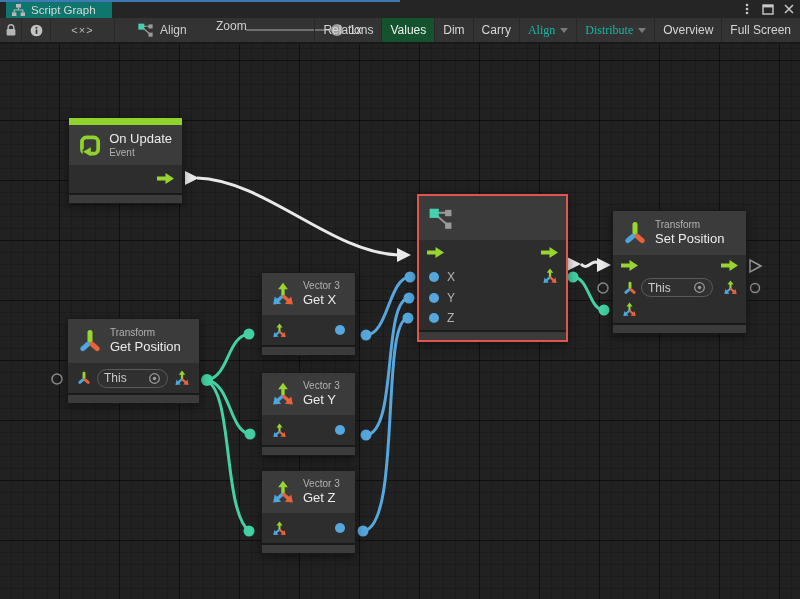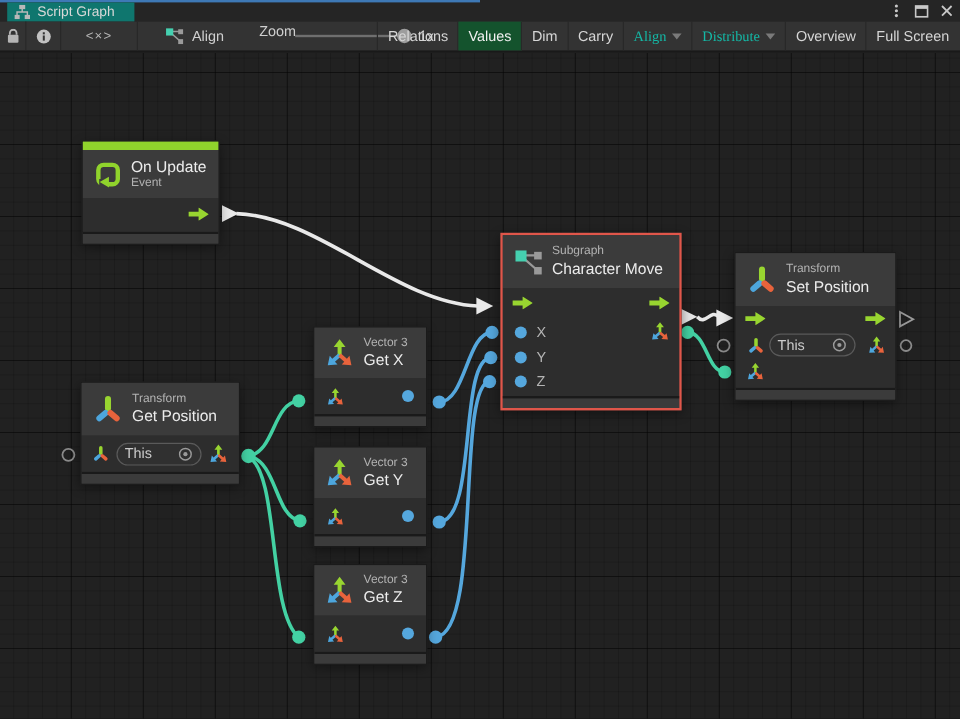--- a/index.html
+++ b/index.html
@@ -336,24 +336,20 @@
       <div class="port-dot"></div>
     </div>
     <div class="n-foot"></div>
   </div>
 
   <div class="node selected" style="left:417px;top:194px;width:151px;">
     <div class="n-head" style="height:44px;">
       <svg width="23" height="21" viewBox="0 0 20 18">
           <use href="#subgraph-icon"></use>
         </svg>
-      <div class="n-titles">
-        <span class="n-sub">Subgraph</span>
-        <span class="n-title">Character Move</span>
-      </div>
     </div>
     <div class="n-body" style="height:90px;">
       <svg class="abs" style="left:8px;top:7px;" width="17" height="11" viewBox="0 0 17 11">
           <use href="#flow-arrow"></use>
         </svg>
       <svg class="abs" style="right:8px;top:7px;" width="17" height="11" viewBox="0 0 17 11">
           <use href="#flow-arrow"></use>
         </svg>
       <svg class="abs" style="right:8px;top:28px;" width="16" height="16" viewBox="0 0 20 20">
           <use href="#v3-icon"></use>

